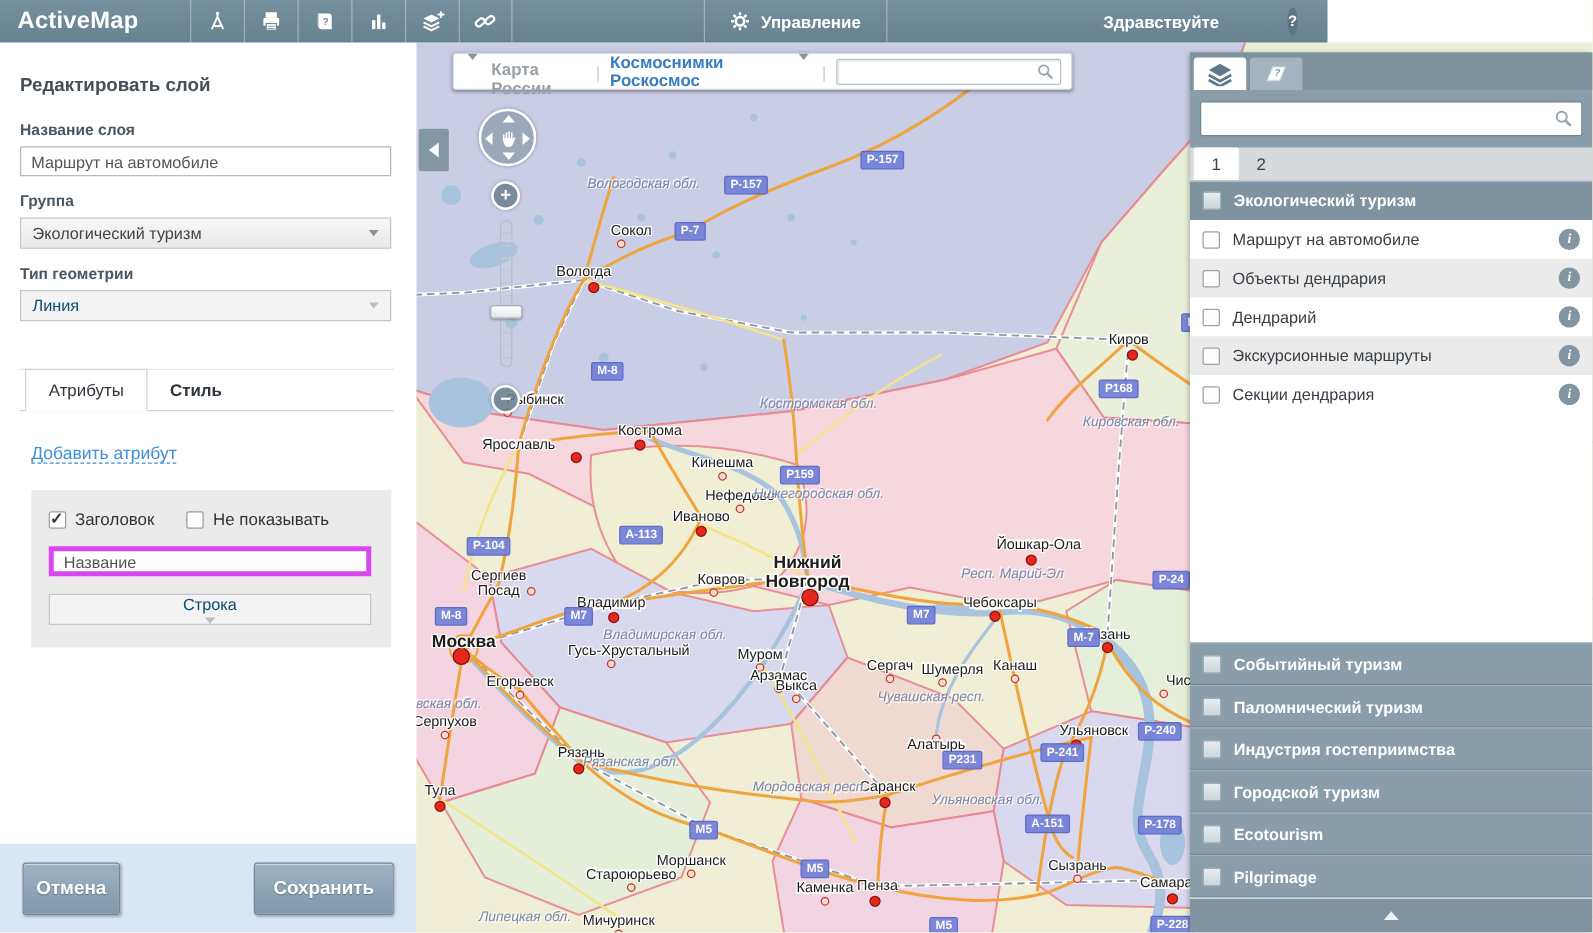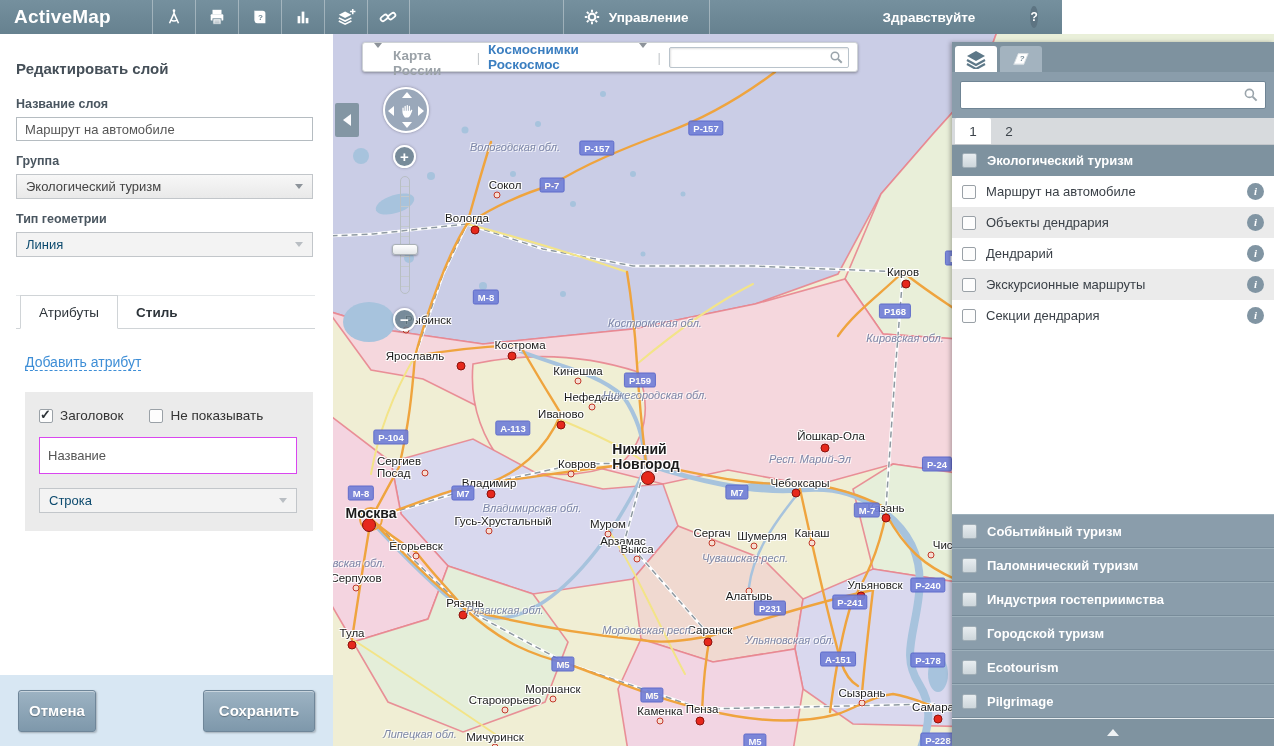--- a/index.html
+++ b/index.html
@@ -47,36 +47,36 @@
     border-top:1px solid #d0d4d7; margin-top:-1px; font-weight:normal; }
   .add-attr { display:inline-block; margin:25px 0 21px 9px; font-size:14px; color:#3e8ed6;
     border-bottom:1px dashed #3e8ed6; cursor:pointer; }
   .attr-box { margin-left:9px; width:288px; background:#ebebeb; padding:16px 14px 18px; }
   .cb-row { display:flex; align-items:center; gap:7px; font-size:13.5px; color:#333; margin-bottom:14px; }
   .cb { width:14px; height:14px; border:1px solid #9aa1a7; background:#fdfdfd; border-radius:2px; position:relative;
     display:inline-block; cursor:pointer; flex:none; }
   .cb.checked::after { content:"✓"; position:absolute; left:0px; top:-3px; font-size:13px; font-weight:bold; color:#2f353a; }
   .cb-label { cursor:default; }
   .cb-gap { width:12px; }
-  .attr-input { width:258px; height:37px; border:1px solid #d946ef; padding:2px 8px; font-size:13px; color:#555;
+  .attr-input { width:258px; height:24px; border:4px solid #d946ef; padding:2px 8px; font-size:13px; color:#555;
     font-family:"Liberation Sans",sans-serif; background:#fff; margin-bottom:14px; }
-  .attr-box .sel { width:258px; }
+  .attr-box .sel { width:258px;flex-direction:column; }
   .lp-footer { position:absolute; left:0; bottom:0; width:333px; height:71px; background:#d8e7f3;
     display:flex; align-items:center; justify-content:space-between; padding:0 18px; }
   .btn { height:42px; border:1px solid #6f8699; border-radius:3px; color:#fff; font-weight:bold; font-size:15px;
     background:linear-gradient(#9db3c3,#7e98ab); box-shadow:inset 0 1px 0 rgba(255,255,255,.45), 1px 1px 2px rgba(0,0,0,.25);
     text-shadow:0 1px 1px rgba(0,0,0,.3); display:flex; align-items:center; justify-content:center; cursor:pointer; }
   .btn.cancel { width:78px; } .btn.save { width:112px; }
 
   
   .map { position:absolute; left:333px; top:34px; width:941px; height:712px; overflow:hidden; background:#eef0d8; }
   .map svg.bg { position:absolute; left:0; top:0; }
   #map-labels { position:absolute; inset:0; pointer-events:none; }
   .city-label { position:absolute; transform:translate(-50%,-50%); font-size:11.5px; color:#1c1c1c; white-space:pre-line;
-    line-height:1.05;
+    text-align:center; line-height:1.05;
     text-shadow:-1px -1px 0 #fff,1px -1px 0 #fff,-1px 1px 0 #fff,1px 1px 0 #fff,0 1px 0 #fff,0 -1px 0 #fff; }
   .city-label.big { font-size:14px; font-weight:bold; }
   .city-dot { position:absolute; transform:translate(-50%,-50%); border-radius:50%; }
   .city-dot.small { width:7px; height:7px; border:1.5px solid #c2392a; background:#f6ddd2; }
   .city-dot.med { width:9px; height:9px; background:#e6281c; border:1px solid #8c120c; }
   .city-dot.big { width:14px; height:14px; background:#e6281c; border:1px solid #7e0f0a; }
   .region-label { position:absolute; transform:translate(-50%,-50%); font-size:11px; font-style:italic; color:#7d87a8;
     white-space:nowrap; text-shadow:-1px -1px 0 rgba(255,255,255,.8),1px 1px 0 rgba(255,255,255,.8); }
   .road-badge { position:absolute; transform:translate(-50%,-50%); background:#7280d8; border:1px solid #5563c8;
     border-radius:2px; color:#fff; font-size:9.5px; font-weight:bold; padding:1px 4px; white-space:nowrap; opacity:.92; }

